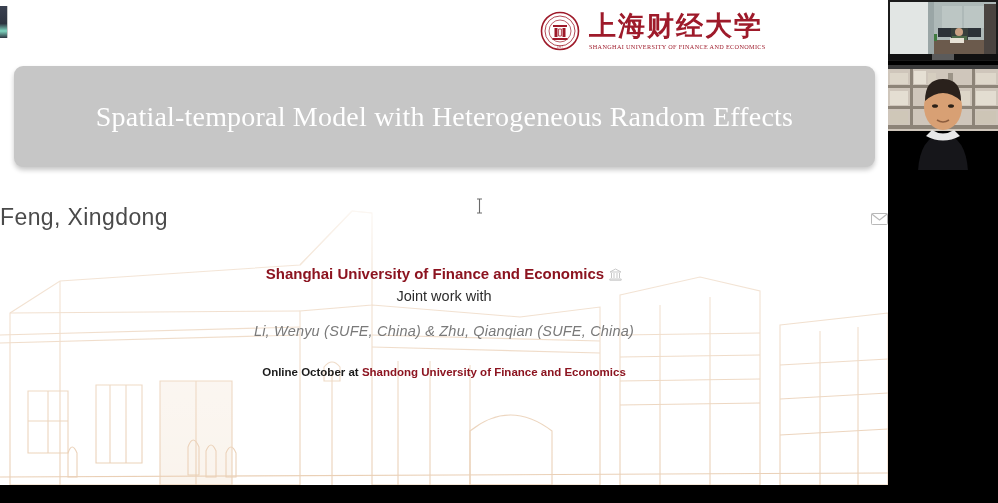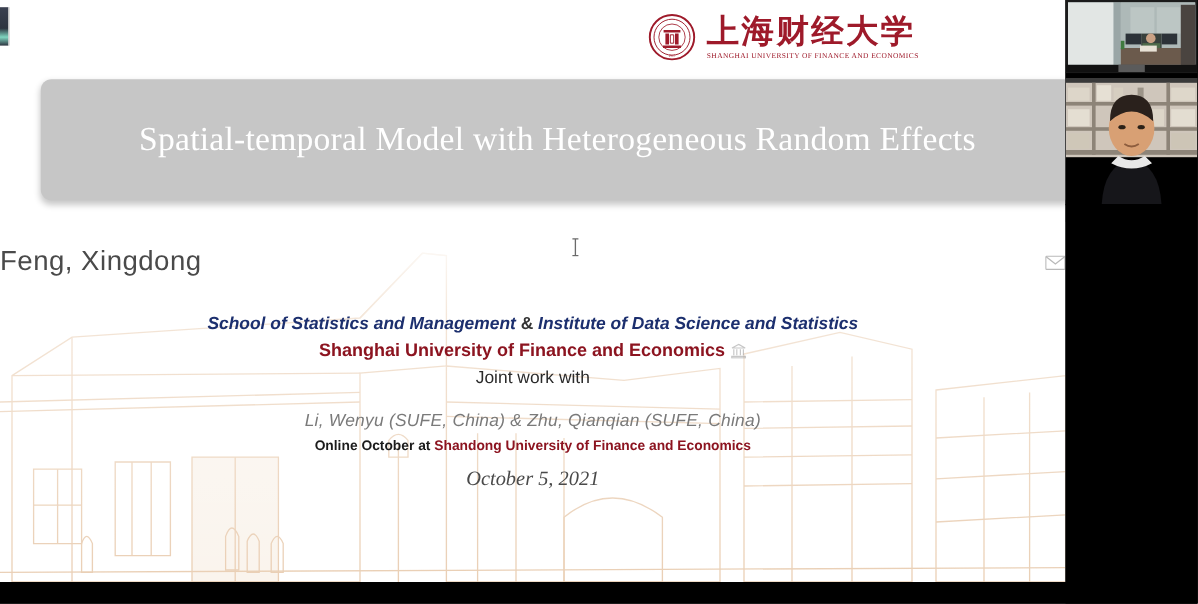--- a/index.html
+++ b/index.html
@@ -45,21 +45,20 @@
     margin-top:2px;
   }
 
   
   #title-box{
     position:absolute;left:14px;top:66px;width:861px;height:101px;
     background:#c6c6c6;border-radius:9px;
     box-shadow:0 3px 5px rgba(0,0,0,.22);
     display:flex;align-items:center;justify-content:center;
     z-index:5;
-    margin-left:20px;
   }
   #title-text{
     font-family:"Liberation Serif",serif;
     font-size:28px;color:#ffffff;text-align:center;line-height:1.42;
     padding:0 34px;letter-spacing:.2px;
   }
 
   
   #author-row{
     position:absolute;left:0;top:204px;width:888px;
@@ -199,39 +198,33 @@
         <rect x="0.5" y="0.5" width="16" height="11" rx="0.8" fill="#ffffff" stroke="#8a8a8a" stroke-width="1"></rect>
         <path d="M0.8 1 L8.5 7 L16.2 1" fill="none" stroke="#8a8a8a" stroke-width="1.1"></path>
       </svg>
     </div>
 
     <svg id="ibeam" viewBox="0 0 7 16" aria-hidden="true">
       <path d="M1 1 H6 M3.5 1 V15 M1 15 H6" stroke="#6a6a6a" stroke-width="1.1" fill="none"></path>
     </svg>
 
     <div id="aff">
-      <div class="aff1">
-        <span>School of Statistics and Management</span>
-        <span class="amp">&amp;</span>
-        <span>Institute of Data Science and Statistics</span>
-      </div>
       <div class="aff2">
         <span>Shanghai University of Finance and Economics</span><svg id="bank-icon" viewBox="0 0 13 13" aria-hidden="true">
             <path d="M6.5 1 L12 4 H1 Z M2.5 5 v5 M5 5 v5 M8 5 v5 M10.5 5 v5 M0.8 11 h11.4 v1.2 h-11.4 Z" fill="none" stroke="#9a9a9a" stroke-width="1"></path>
           </svg>
       </div>
       <div class="jointwith">Joint work with</div>
       <div class="coauthors">Li, Wenyu (SUFE, China)  &amp;   Zhu, Qianqian (SUFE, China)</div>
     </div>
 
     <div id="seminar">
       <span>Online October at</span>
       <span class="host">Shandong University of Finance and Economics</span>
     </div>
-    <div id="date">October 5, 2021</div>
 
   </div>
 
   <div id="video-col">
 
     <div class="vid" id="vid-room">
       <svg viewBox="0 0 110 60" preserveAspectRatio="none" aria-hidden="true">
         <rect x="0" y="0" width="110" height="60" fill="#1b1b1b"></rect>
         <rect x="2" y="2" width="106" height="52" fill="#b9c3c3"></rect>
         <rect x="2" y="2" width="38" height="52" fill="#e2e6e4"></rect>

